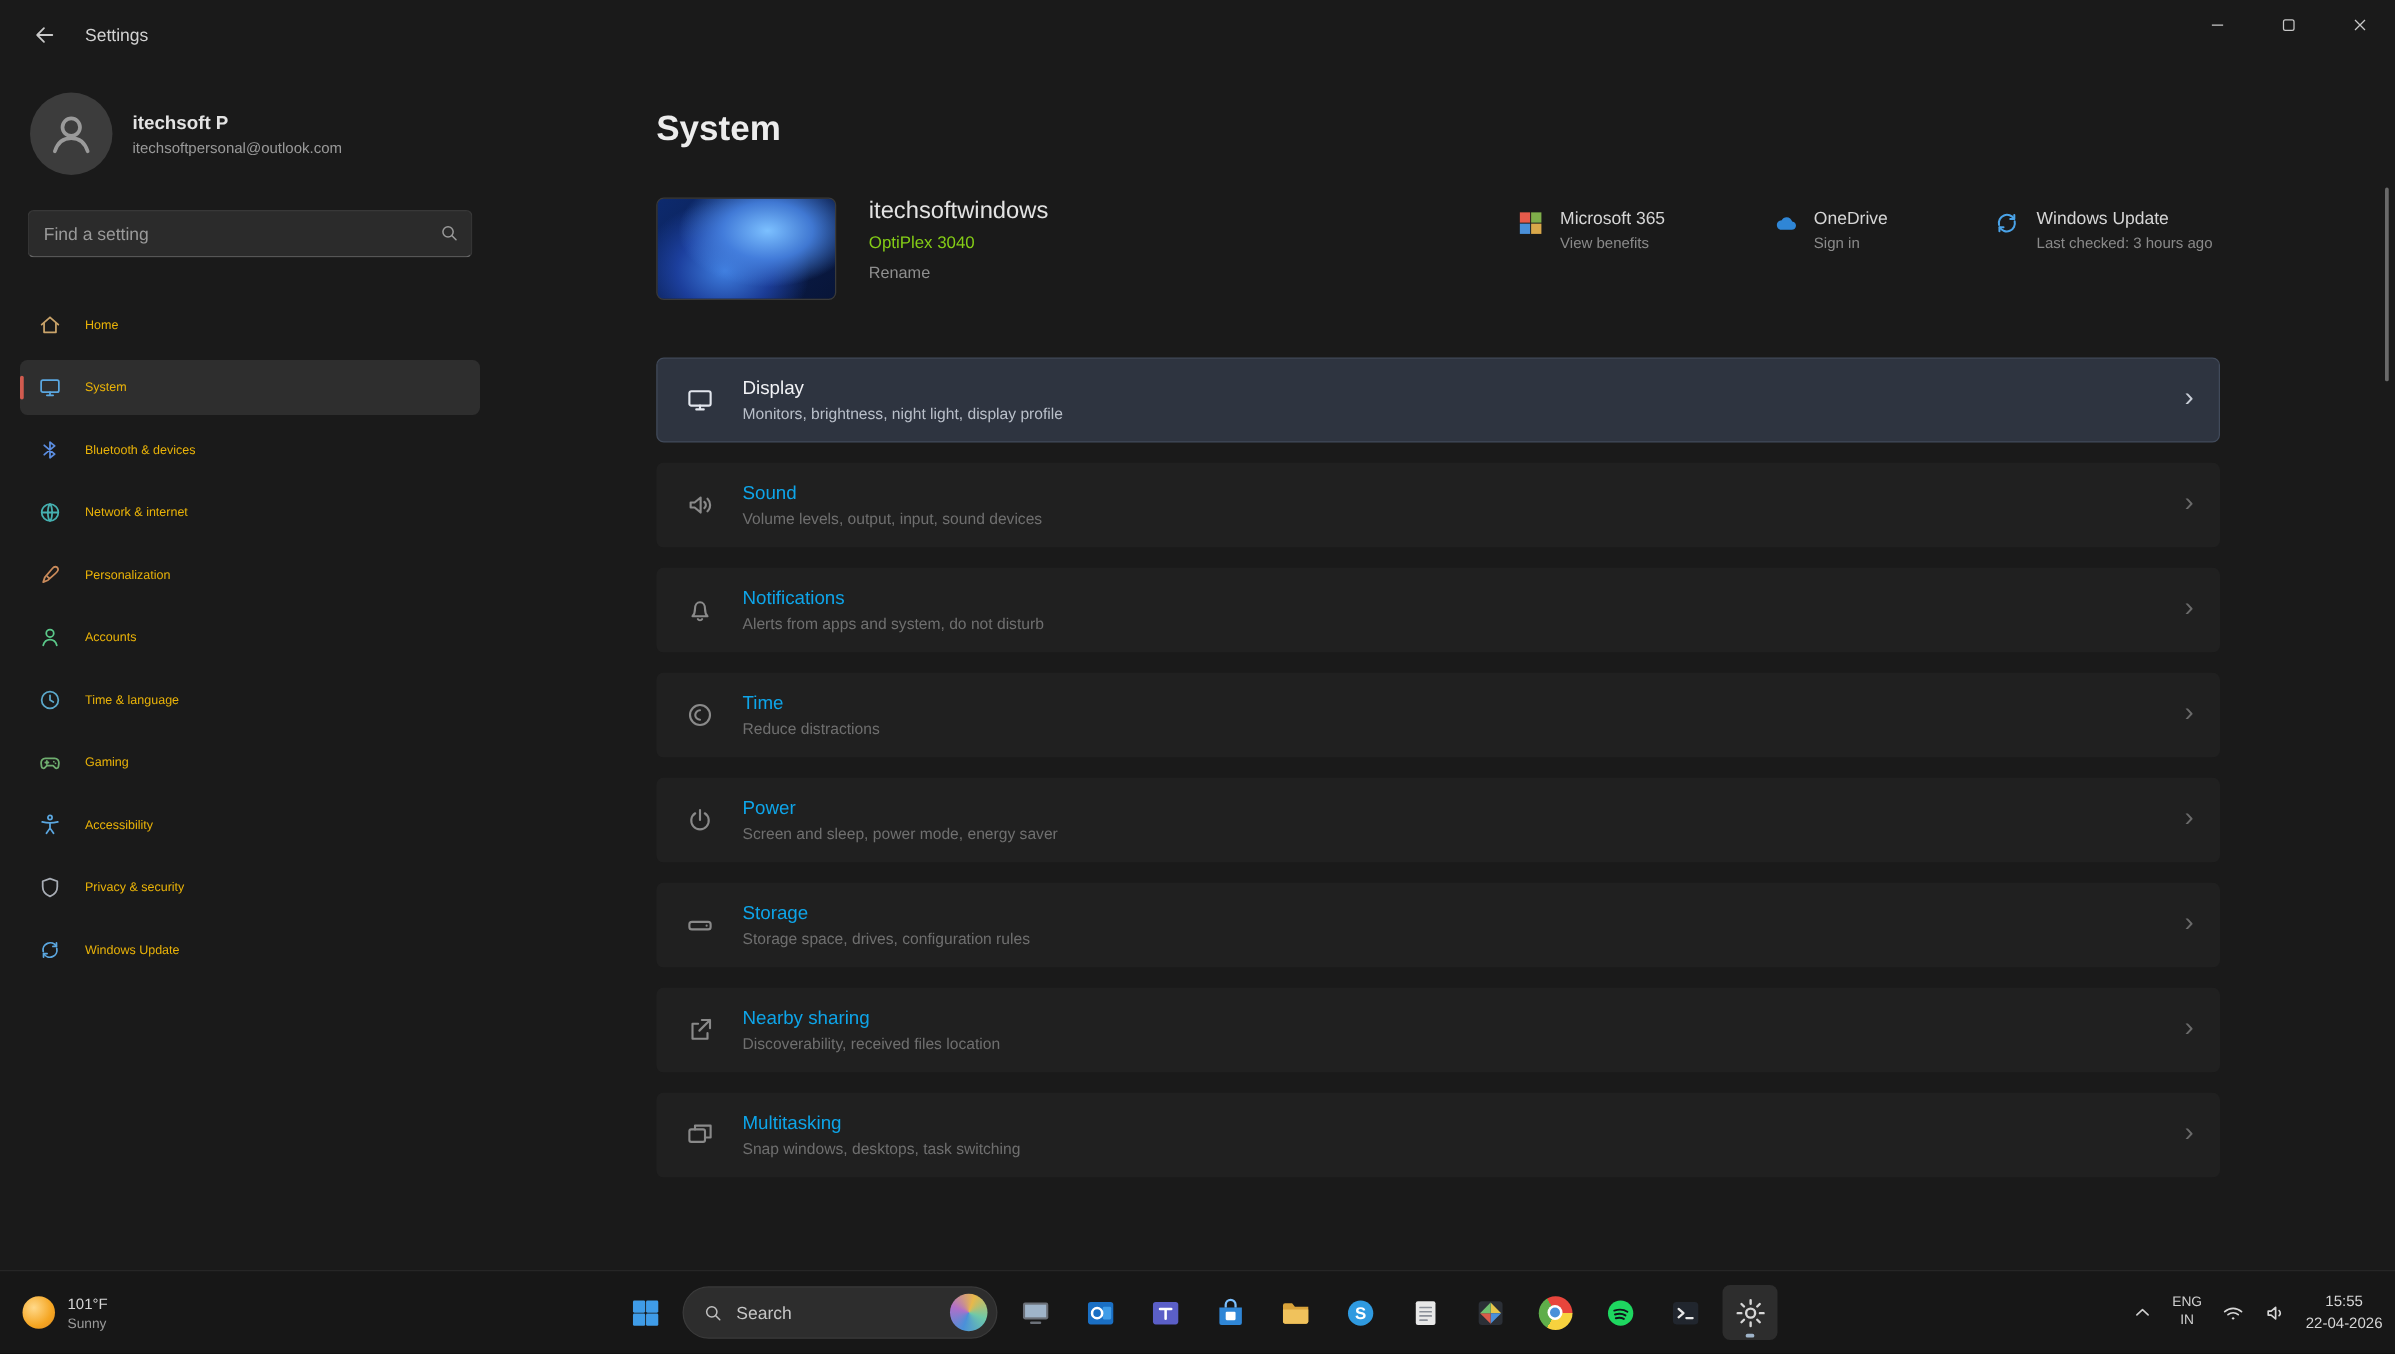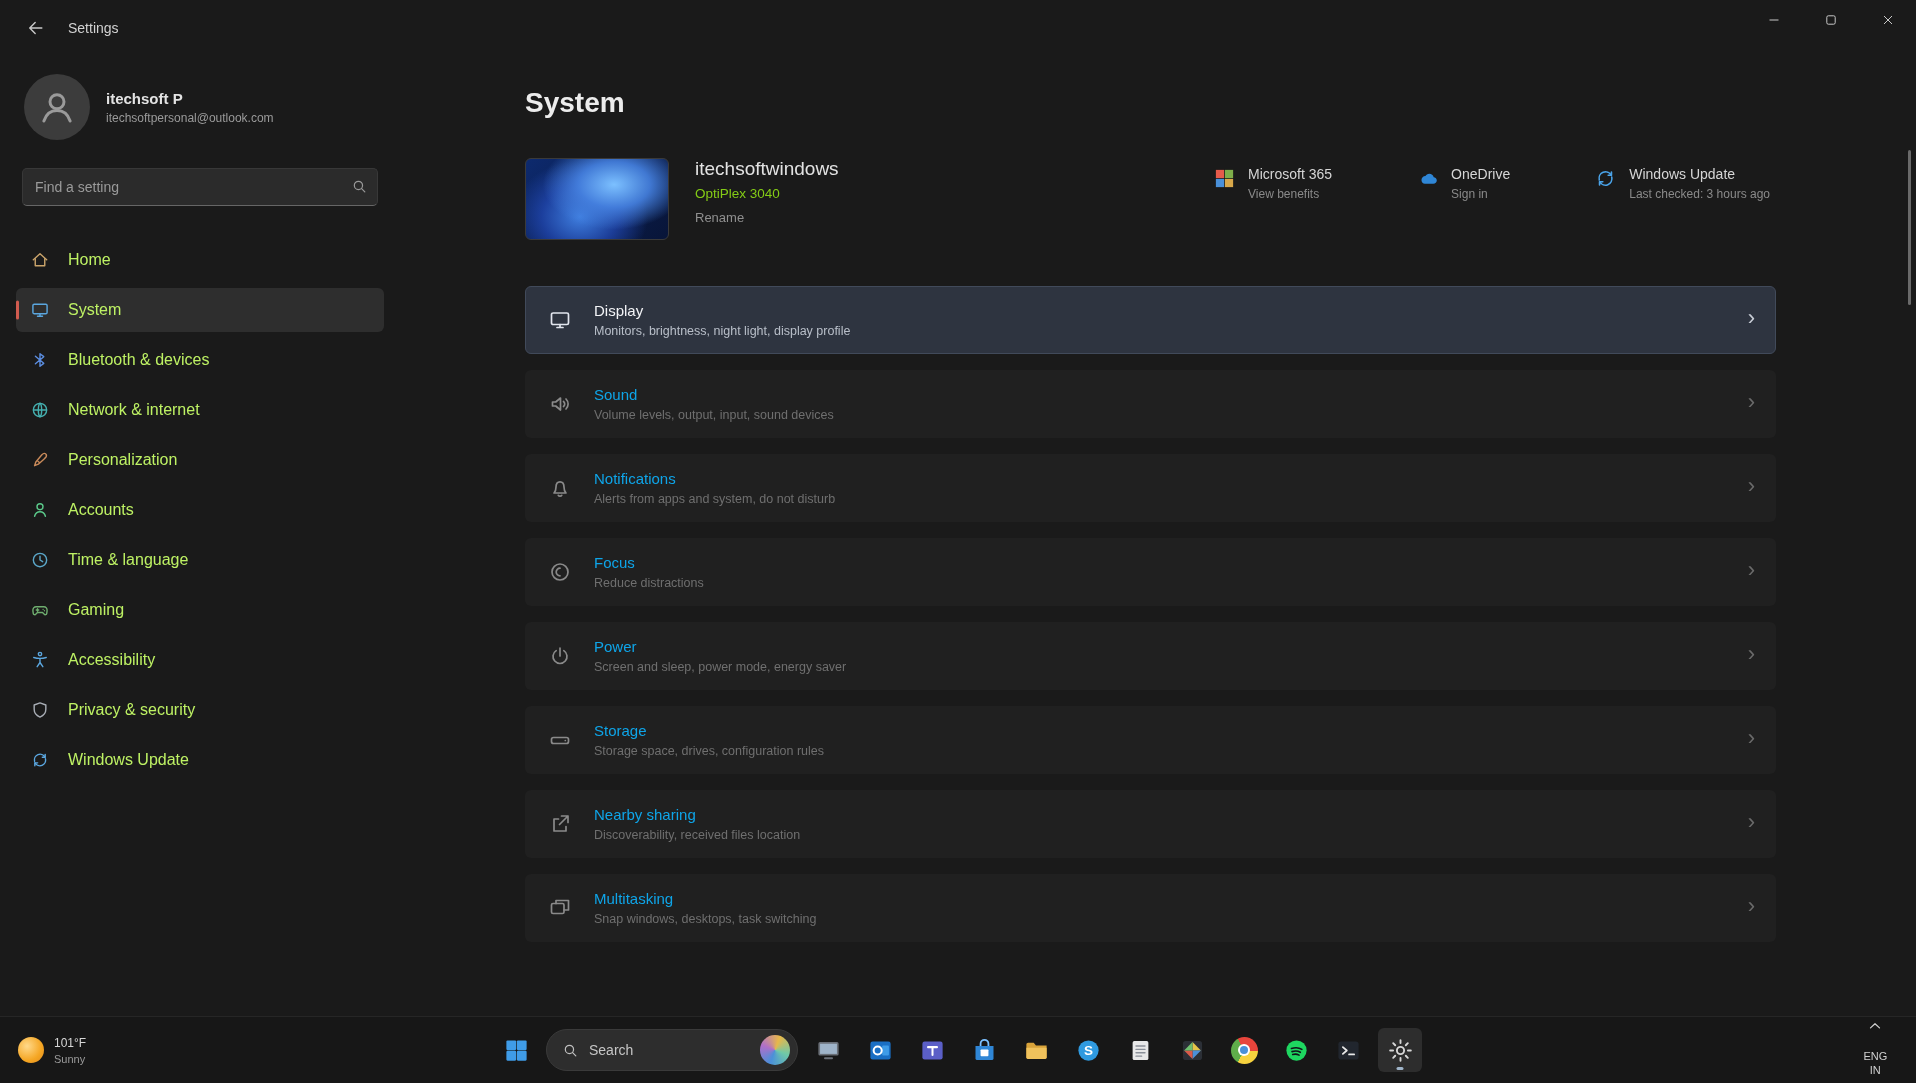--- a/index.html
+++ b/index.html
@@ -25,21 +25,21 @@
     display:flex;align-items:center;justify-content:center;padding:12px;box-sizing:border-box;flex:none;}
   .p-name{font-size:15px;font-weight:700;color:#e3e3e3;}
   .p-email{font-size:12px;color:#9a9a9a;margin-top:4px;}
   .searchbox{position:relative;height:38px;margin:0 6px 32px 6px;}
   .searchbox input{width:100%;height:100%;box-sizing:border-box;background:#2b2b2b;border:1px solid #383838;
     border-bottom:1px solid #666;border-radius:5px;color:#e0e0e0;font-size:14px;padding:0 36px 0 12px;
     font-family:inherit;outline:none;}
   .searchbox input::placeholder{color:#9a9a9a;}
   .search-ic{position:absolute;right:10px;top:10px;width:17px;height:17px;color:#9a9a9a;}
   .side-item{position:relative;height:44px;margin-bottom:6px;border-radius:6px;display:flex;align-items:center;
-    gap:18px;padding:0 14px;font-size:16px;color:#bef264;cursor:default;}
+    gap:18px;padding:0 14px;font-size:10px;color:#eab308;cursor:default;}
   .side-item.selected{background:#2e2e2e;}
   .side-item.selected::before{content:'';position:absolute;left:0;top:50%;transform:translateY(-50%);
     width:3px;height:19px;border-radius:2px;background:var(--accent,#d15b4f);}
   .s-icon{width:20px;height:20px;flex:none;display:flex;}
   .s-label{white-space:nowrap;}
 
   
   .main{flex:1;position:relative;padding-left:125px;box-sizing:border-box;overflow:hidden;}
   .page-title{margin:30px 0 0 0;font-size:28px;font-weight:700;color:#ececec;line-height:34px;}
   .device-row{display:flex;align-items:flex-start;margin-top:38px;width:1251px;}
@@ -88,21 +88,21 @@
   .tb-app .t-icon{width:27px;height:27px;display:flex;color:#d6d6d6;}
   .tb-app.active{background:#2d2d2d;}
   .tb-app.active::after{content:'';position:absolute;bottom:2px;left:50%;transform:translateX(-50%);
     width:7px;height:3px;border-radius:2px;background:#9fb4c9;}
   .tb-search{height:42px;min-width:252px;border-radius:21px;background:#2d2d2d;border:1px solid #3a3a3a;
     display:flex;align-items:center;gap:10px;padding:0 7px 0 15px;box-sizing:border-box;}
   .tb-search .t-sic{width:17px;height:17px;color:#c0c0c0;display:flex;}
   .tb-search .t-label{font-size:14px;color:#c6c6c6;}
   .blob{display:block;width:30px;height:30px;border-radius:50%;margin-left:auto;
     background:conic-gradient(from 20deg,#e8b84a,#6fc9a8,#4a90d9,#b06fc9,#e8b84a);}
-  .tray{position:absolute;right:10px;top:0;height:100%;display:flex;align-items:center;gap:15px;flex-direction:column;}
+  .tray{position:absolute;right:10px;top:0;height:100%;display:flex;align-items:center;gap:15px;}
   .tray-chev{width:18px;height:18px;color:#cfcfcf;display:flex;}
   .tray-lang{font-size:11px;color:#d0d0d0;text-align:center;line-height:1.25;}
   .tray-ic{width:19px;height:19px;color:#d6d6d6;display:flex;}
   .tray-clock{font-size:12px;color:#d6d6d6;text-align:center;line-height:1.4;}
 
   
   .chrome{display:block;width:100%;height:100%;border-radius:50%;position:relative;
     background:conic-gradient(from -30deg,#e8453c 0 120deg,#f7d23e 0 240deg,#5fae4a 0 360deg);}
   .chrome-c{position:absolute;inset:27%;background:#fff;border-radius:50%;}
   .chrome-c::after{content:'';position:absolute;inset:16%;background:#4a90d9;border-radius:50%;}
@@ -357,21 +357,21 @@
             <span class="r-chev">›</span>
           </div>
           <div class="srow">
             <span class="r-icon">
               <svg viewBox="0 0 24 24" width="100%" height="100%" fill="none" stroke="currentColor" stroke-width="1.7" stroke-linecap="round" stroke-linejoin="round">
                 <circle cx="12" cy="12" r="8"></circle>
                 <path d="M12 8.2a3.8 3.8 0 1 0 0 7.6"></path>
               </svg>
             </span>
             <span class="r-text">
-              <div class="r-title">Focus</div>
+              <div class="r-title">Time</div>
               <div class="r-sub">Reduce distractions</div>
             </span>
             <span class="r-chev">›</span>
           </div>
           <div class="srow">
             <span class="r-icon">
               <svg viewBox="0 0 24 24" width="100%" height="100%" fill="none" stroke="currentColor" stroke-width="1.7" stroke-linecap="round" stroke-linejoin="round">
                 <path d="M12 4v8"></path>
                 <path d="M8.2 6.6a7 7 0 1 0 7.6 0"></path>
               </svg>

